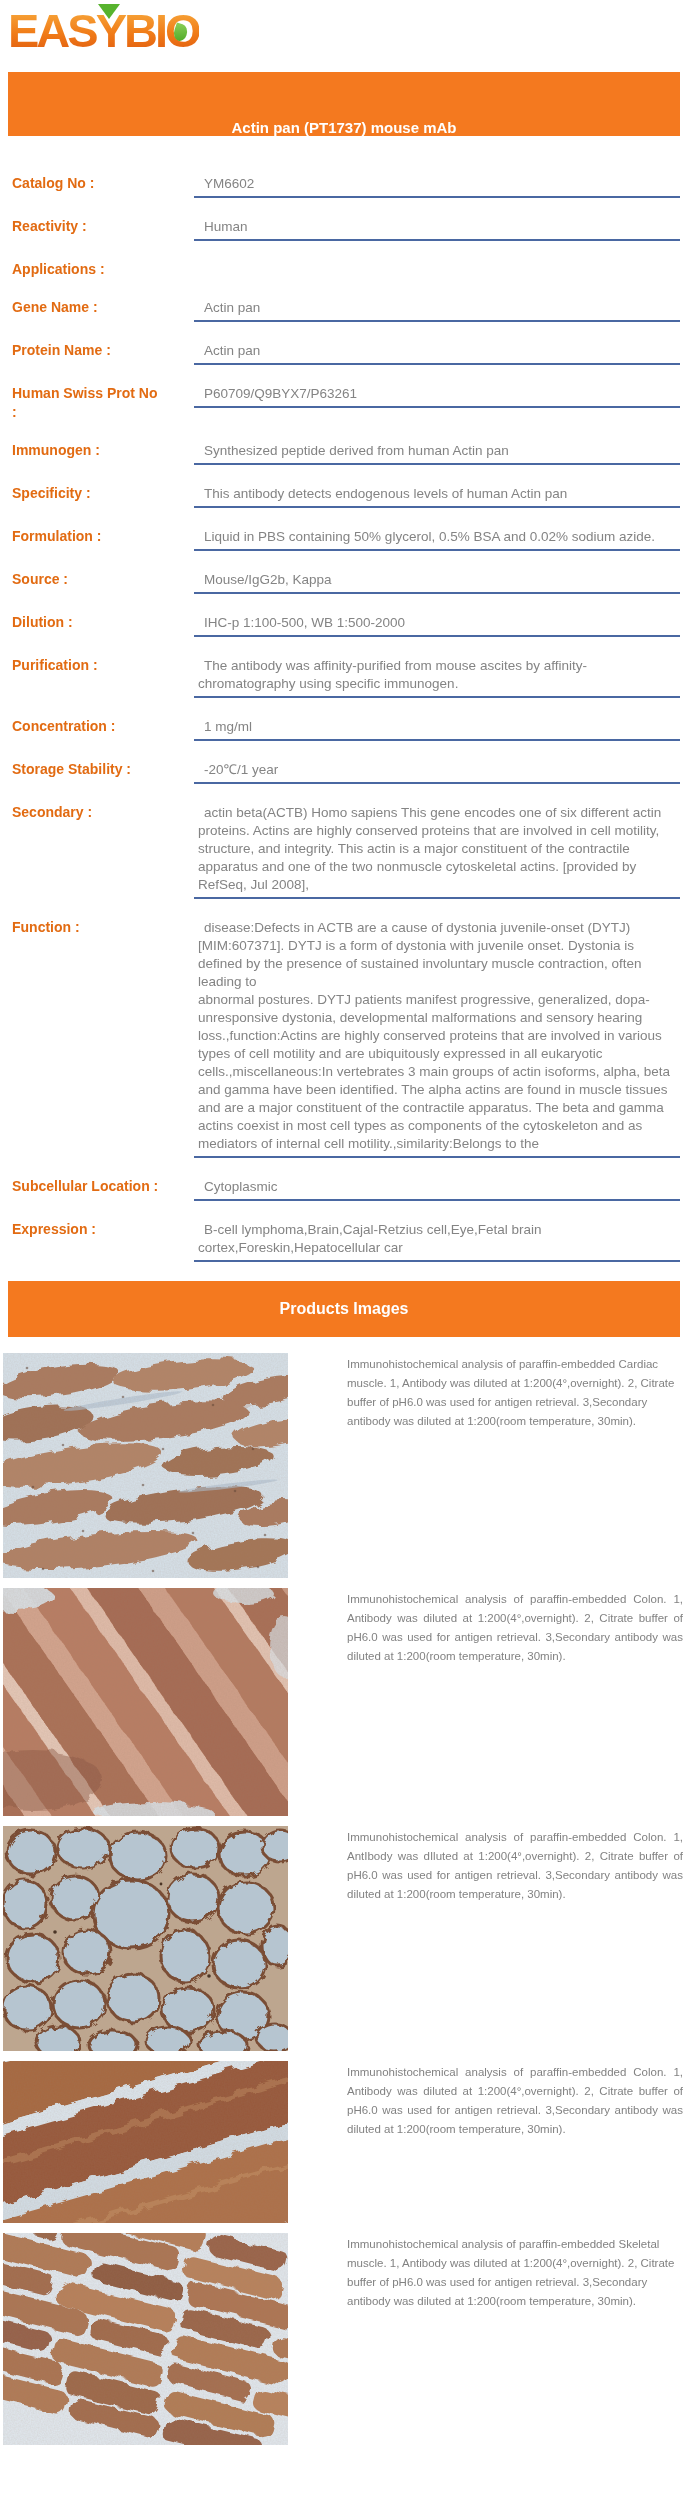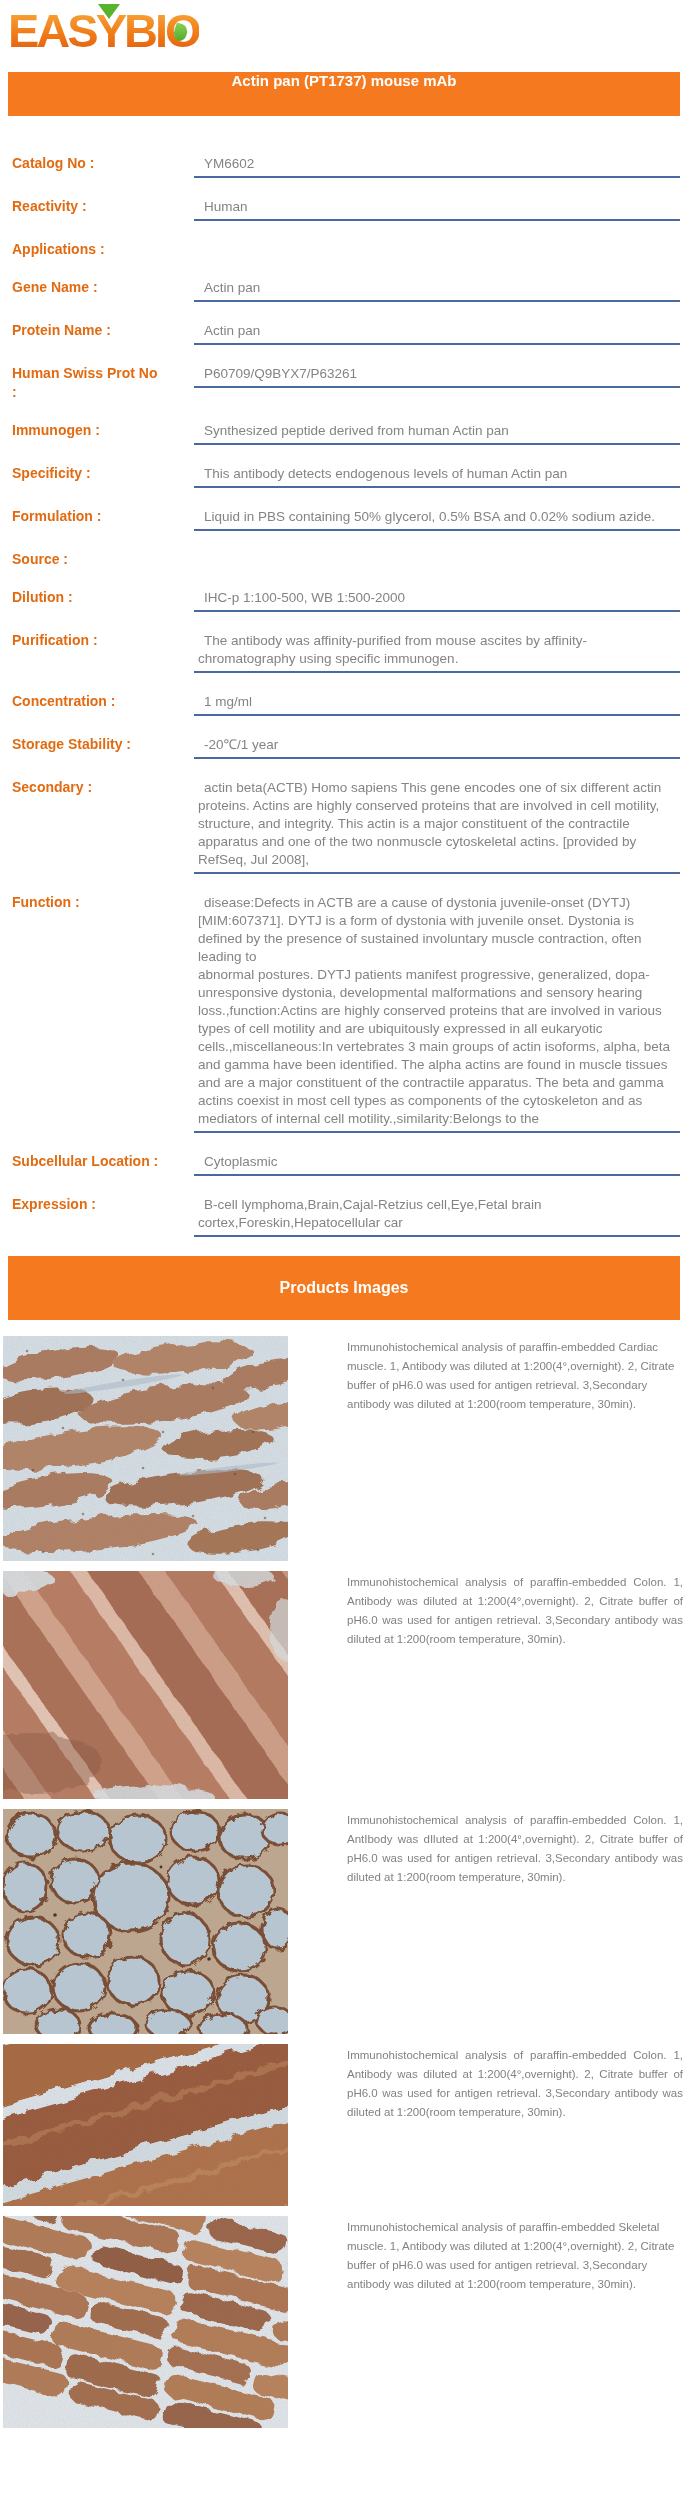--- a/index.html
+++ b/index.html
@@ -17,24 +17,24 @@
     display:inline-block;
   }
   .logo-tri { position:absolute; left:98px; top:4px; width:0; height:0;
     border-left:11px solid transparent; border-right:11px solid transparent;
     border-top:15px solid #57b32e; }
   .logo-leaf { position:absolute; left:174px; top:24px; width:13px; height:17px;
     background:linear-gradient(160deg,#8cd05a,#4ea825); border-radius:0 70% 60% 70%;
     transform:rotate(18deg); }
 
   
-  .banner { margin:2px 8px 0 8px; height:44px; background:#f4791f;
-    display:flex; align-items:flex-start; justify-content:center;
+  .banner { margin:2px 8px 0 8px; height:64px; background:#f4791f;
+    display:flex; align-items:flex-end; justify-content:center;
     color:#fff; font-weight:bold; font-size:15px; }
-  .banner2 { margin:16px 8px 16px 8px; height:64px; background:#f4791f;
+  .banner2 { margin:16px 8px 16px 8px; height:56px; background:#f4791f;
     display:flex; align-items:center; justify-content:center;
     color:#fff; font-weight:bold; font-size:16px; }
 
   
   .fields { padding:38px 8px 0 12px; }
   .frow { display:flex; align-items:flex-start; margin-bottom:19px;gap:24px; }
   .flabel { width:158px; flex:0 0 158px; color:#e26b12; font-weight:bold;
     font-size:14px; line-height:19px; padding-right:10px; }
   .fvalue { flex:1; color:#848484; font-size:13.5px; line-height:18px;
     border-bottom:2px solid #4a68a2; padding:1px 2px 3px 4px;
@@ -110,20 +110,21 @@
     <div class="frow">
       <div class="flabel">Specificity :</div>
       <div class="fvalue">This antibody detects endogenous levels of human Actin pan</div>
     </div>
     <div class="frow">
       <div class="flabel">Formulation :</div>
       <div class="fvalue">Liquid in PBS containing 50% glycerol, 0.5% BSA and 0.02% sodium azide.</div>
     </div>
     <div class="frow">
       <div class="flabel">Source :</div>
+      <div class="fvalue">Mouse/IgG2b, Kappa</div>
     </div>
     <div class="frow">
       <div class="flabel">Dilution :</div>
       <div class="fvalue">IHC-p 1:100-500, WB 1:500-2000</div>
     </div>
     <div class="frow">
       <div class="flabel">Purification :</div>
       <div class="fvalue">The antibody was affinity-purified from mouse ascites by affinity-chromatography using specific immunogen.</div>
     </div>
     <div class="frow">

